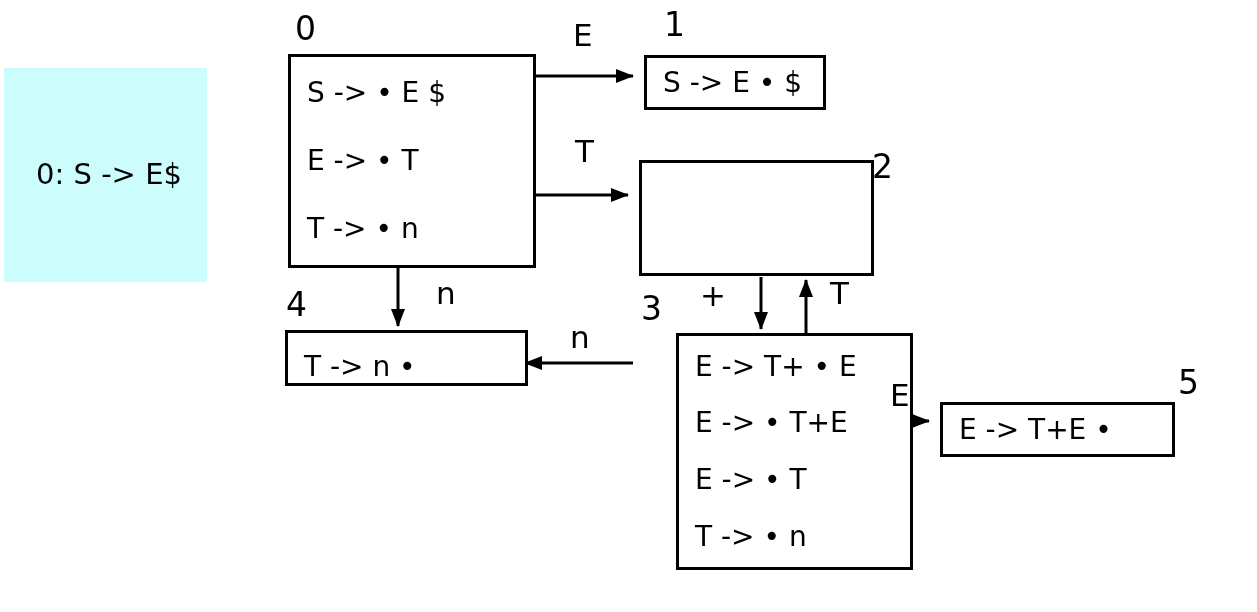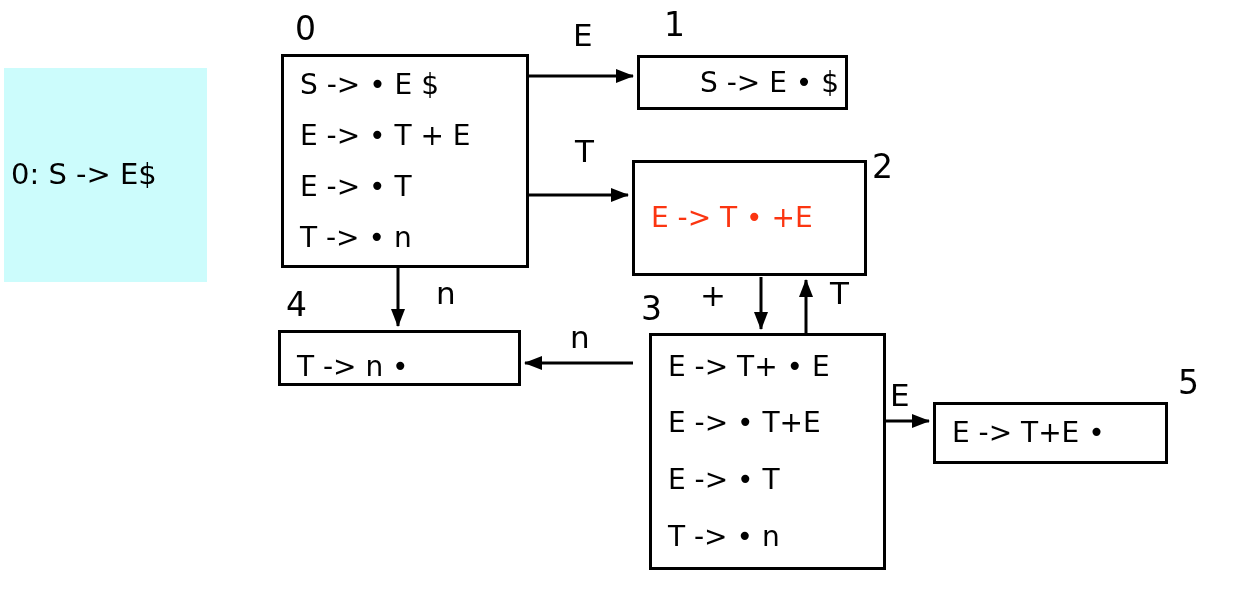--- a/index.html
+++ b/index.html
@@ -14,44 +14,45 @@
   }
   .svg-layer {
     position: absolute; left: 0; top: 0; width: 100%; height: 100%;
     pointer-events: none;
   }
   
   .grammar {
     position: absolute; left: 4px; top: 68px; width: 203px; height: 214px;
     background: var(--grammar-bg, #ccfcfc);
     display: flex; flex-direction: column; justify-content: space-around;
-    padding: 4px 0 4px 7px; box-sizing: border-box;
+    padding: 4px 0 4px 7px; box-sizing: border-box; text-align: center;
   }
   .grammar .rule { font-size: 29px; line-height: 1.1; white-space: pre; }
   
   .state-box {
     position: absolute; border: 3px solid #000; background: #fff;
     box-sizing: border-box;
     display: flex; flex-direction: column; justify-content: space-around;
     padding: 2px 6px 2px 16px;
+    margin-left: 7px;
   }
   .state-box .item { font-size: 28px; line-height: 1.05; white-space: pre; }
   .state-box .item.hl { color: var(--highlight, #fb3511); }
   .state-num {
     position: absolute; font-size: 33px; font-weight: 500; line-height: 1;
   }
   .edge-label {
     position: absolute; font-size: 31px; line-height: 1; white-space: pre;
   }
   #s0-box { left: 281px; top: 54px;  width: 248px; height: 214px; }
-  #s1-box { left: 637px; top: 55px;  width: 211px; height: 55px;  justify-content: center; text-align: right; }
+  #s1-box { left: 637px; top: 55px;  width: 182px; height: 55px;  justify-content: center; }
   #s2-box { left: 632px; top: 160px; width: 235px; height: 116px; }
-  #s3-box { left: 649px; top: 333px; width: 237px; height: 237px; }
+  #s3-box { left: 669px; top: 333px; width: 237px; height: 237px; }
   #s4-box { left: 278px; top: 330px; width: 243px; height: 56px;  justify-content: flex-end; }
-  #s5-box { left: 933px; top: 402px; width: 235px; height: 62px;  justify-content: center; }
+  #s5-box { left: 933px; top: 402px; width: 235px; height: 55px;  justify-content: center; }
   #s0-num { left: 295px;  top: 12px;  }
   #s1-num { left: 664px;  top: 8px;   }
   #s2-num { left: 872px;  top: 150px; }
   #s3-num { left: 641px;  top: 292px; }
   #s4-num { left: 286px;  top: 288px; }
   #s5-num { left: 1178px; top: 366px; }
   #lbl-e01  { left: 573px; top: 20px;  }
   #lbl-t02  { left: 575px; top: 136px; }
   #lbl-n04  { left: 436px; top: 278px; }
   #lbl-p23  { left: 700px; top: 280px; }
@@ -85,31 +86,29 @@
 
   <div class="state-num" id="s0-num">0</div>
   <div class="state-num" id="s1-num">1</div>
   <div class="state-num" id="s2-num">2</div>
   <div class="state-num" id="s3-num">3</div>
   <div class="state-num" id="s4-num">4</div>
   <div class="state-num" id="s5-num">5</div>
 
   <div class="state-box" id="s0-box">
     <div class="item">S -&gt; • E $</div>
-    <div class="item">E -&gt; • T + E</div>
     <div class="item">E -&gt; • T</div>
     <div class="item">T -&gt; • n</div>
   </div>
 
   <div class="state-box" id="s1-box">
     <div class="item">S -&gt; E • $</div>
   </div>
 
   <div class="state-box" id="s2-box">
-    <div class="item hl">E -&gt; T • +E</div>
   </div>
 
   <div class="state-box" id="s3-box">
     <div class="item">E -&gt; T+ • E</div>
     <div class="item">E -&gt; • T+E</div>
     <div class="item">E -&gt; • T</div>
     <div class="item">T -&gt; • n</div>
   </div>
 
   <div class="state-box" id="s4-box">

